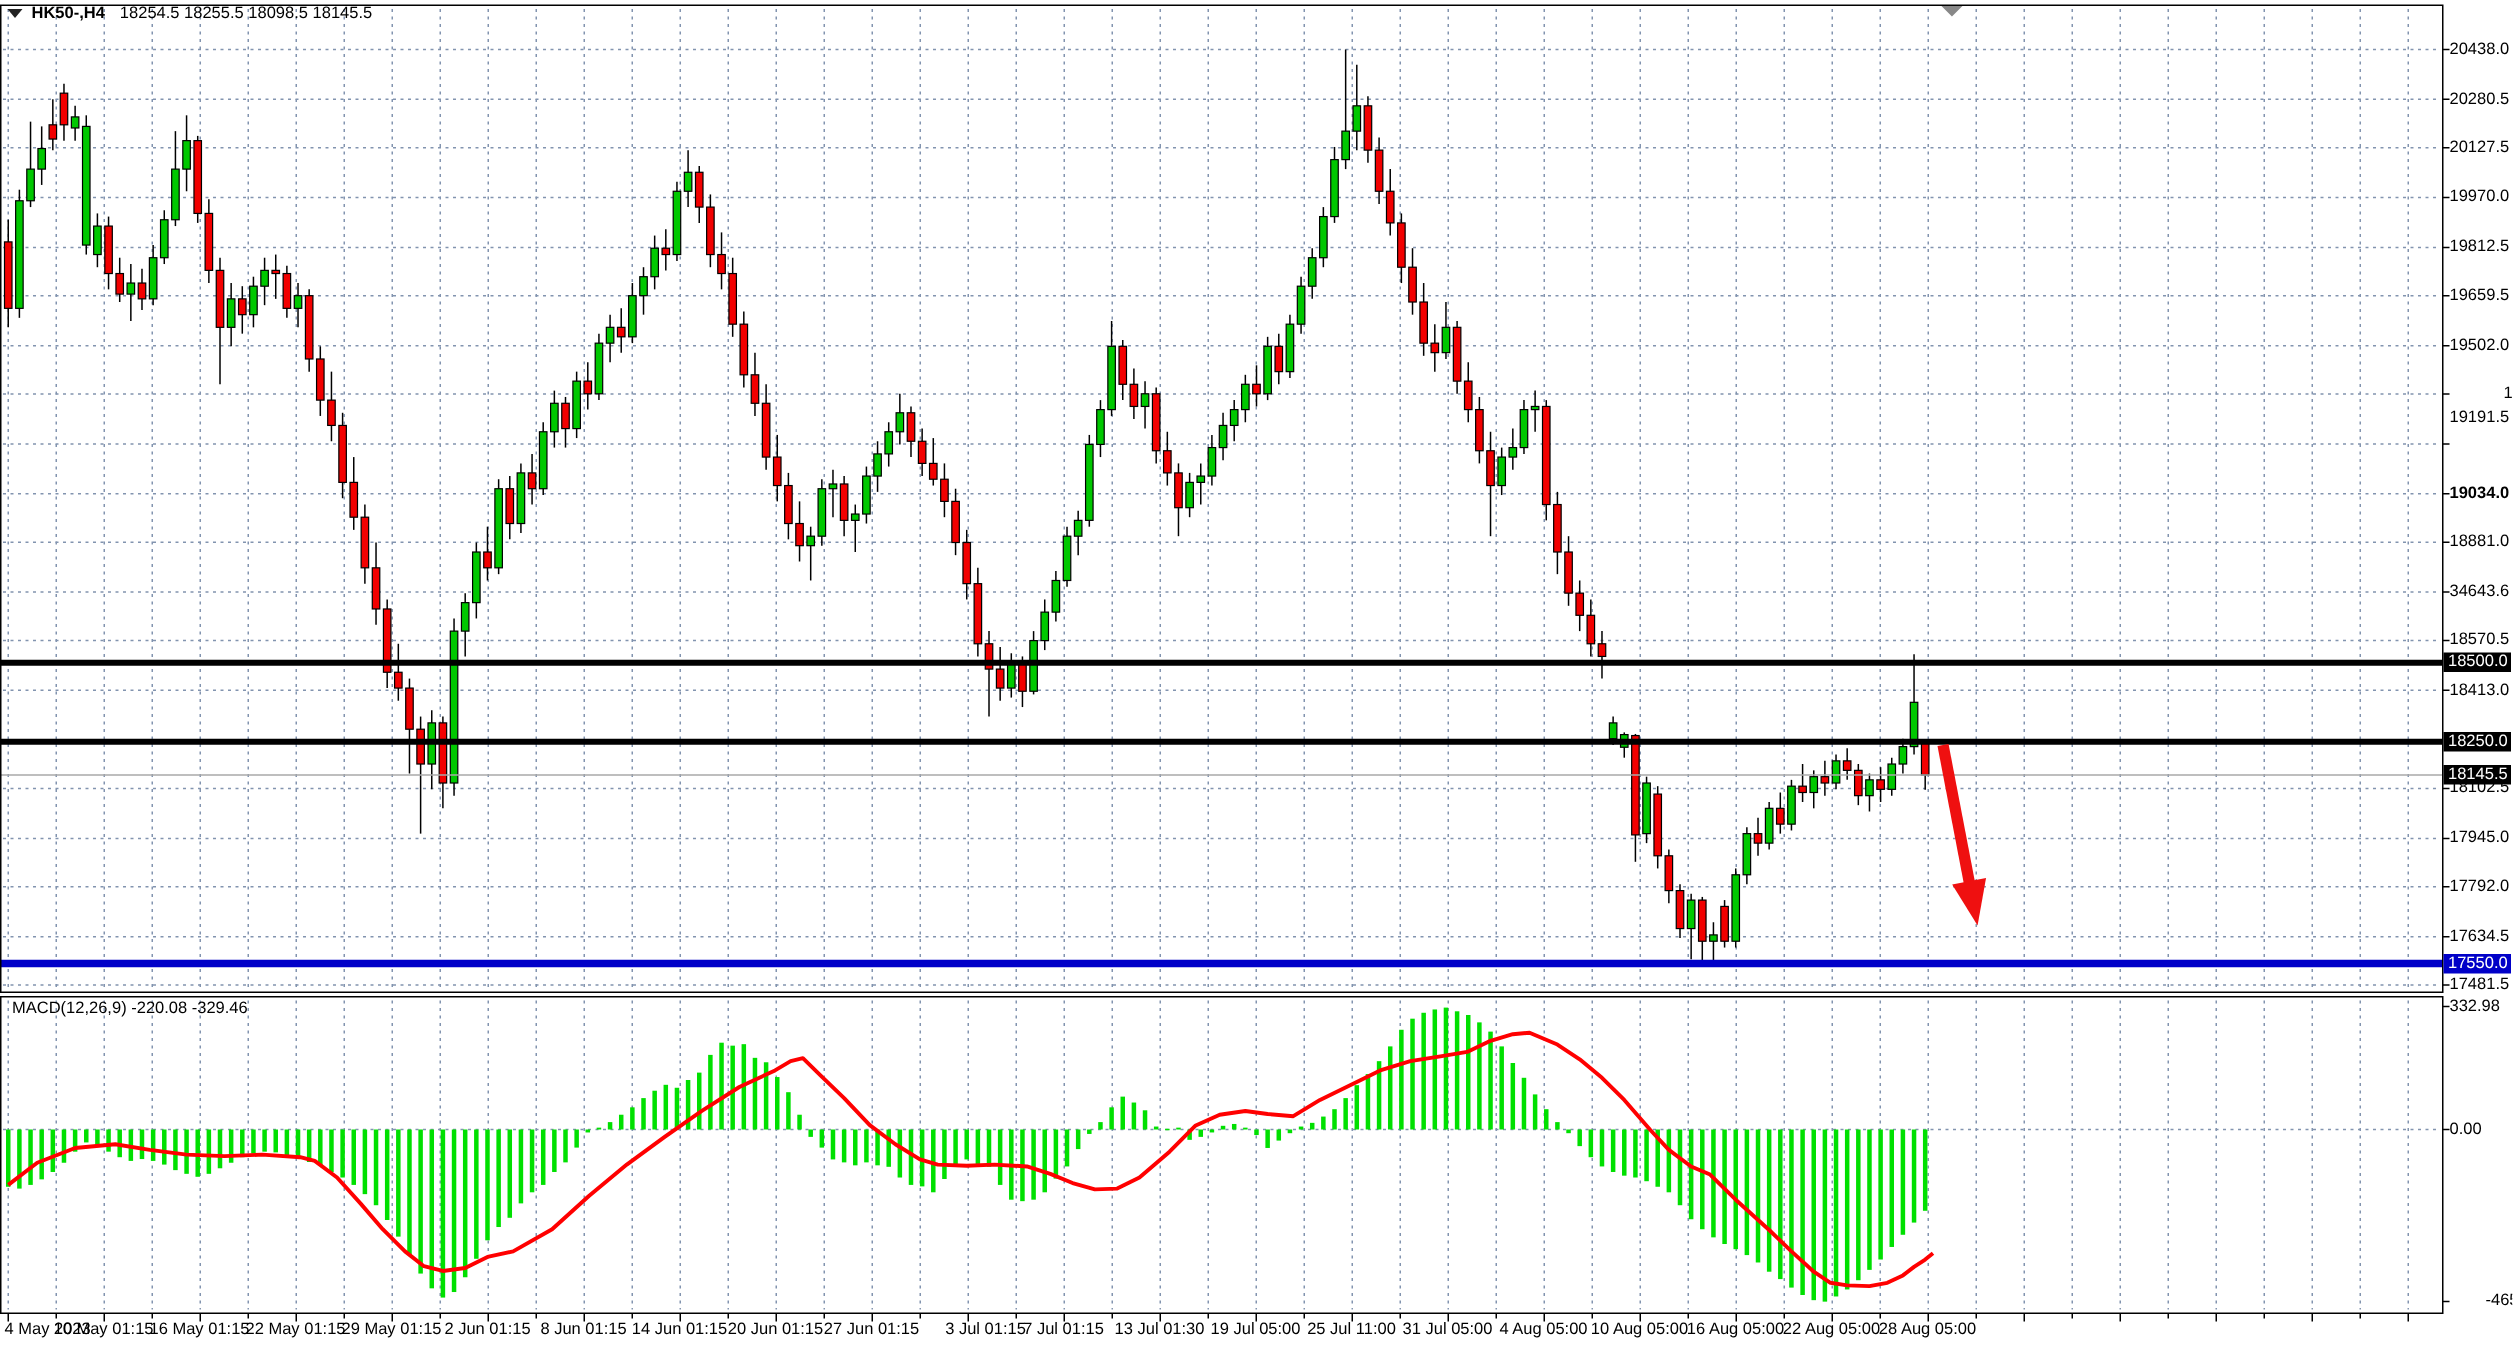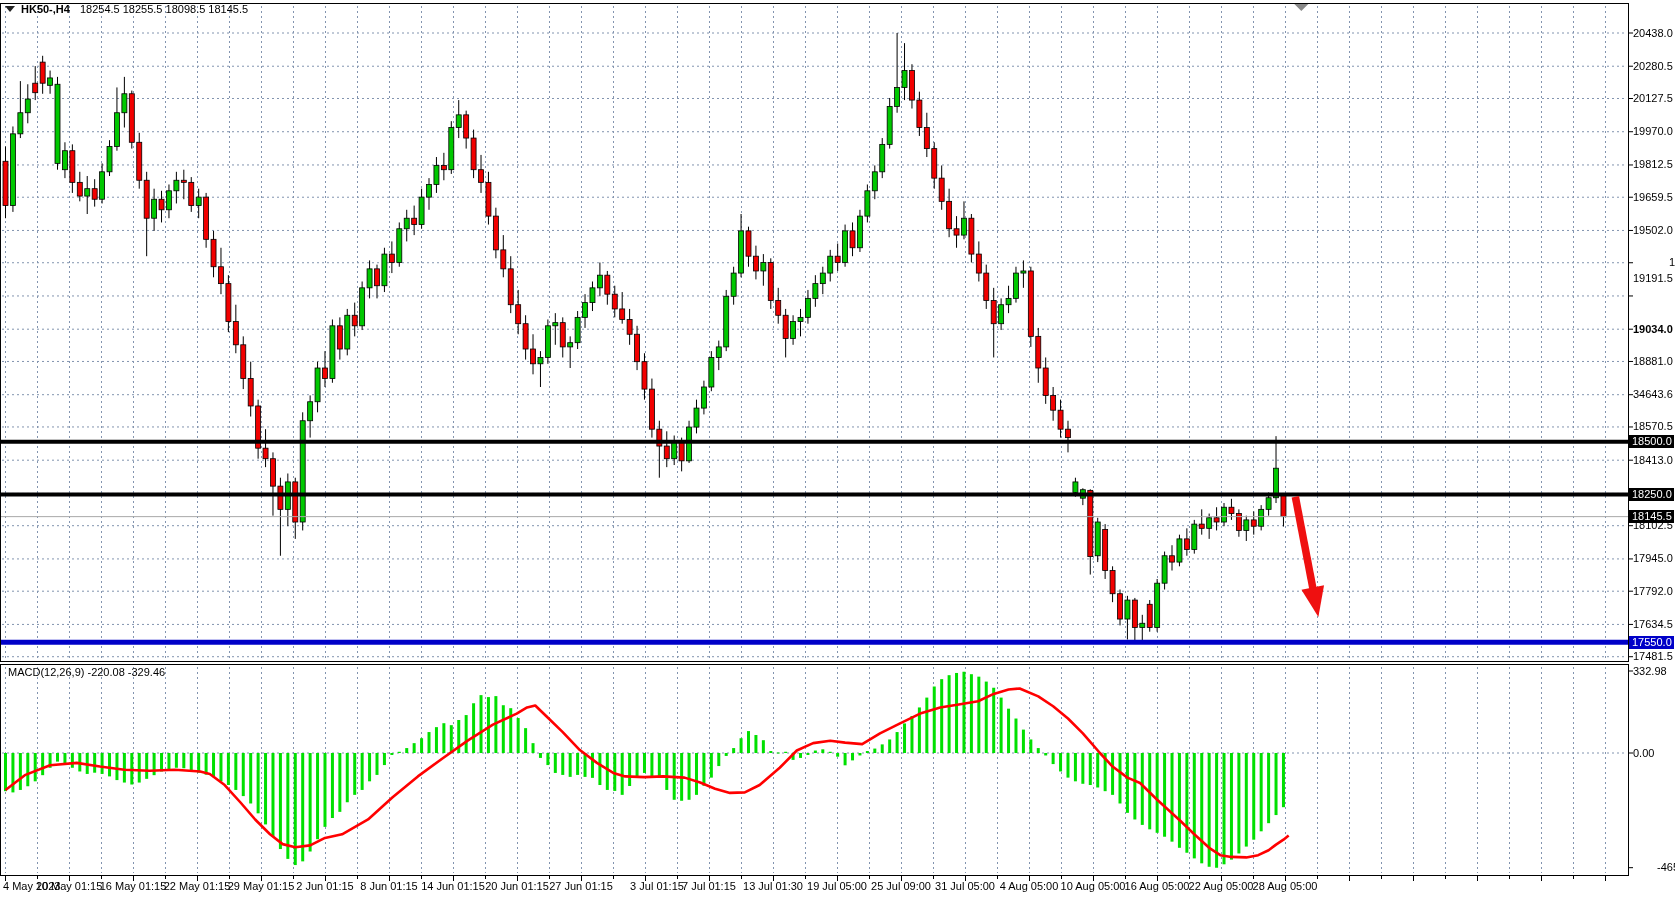--- a/index.html
+++ b/index.html
@@ -806,21 +806,21 @@
       <div class="time-label" style="left: 261px; transform: translateX(-50%);">29 May 01:15</div>
       <div class="time-label" style="left: 325px; transform: translateX(-50%);">2 Jun 01:15</div>
       <div class="time-label" style="left: 389px; transform: translateX(-50%);">8 Jun 01:15</div>
       <div class="time-label" style="left: 453px; transform: translateX(-50%);">14 Jun 01:15</div>
       <div class="time-label" style="left: 517px; transform: translateX(-50%);">20 Jun 01:15</div>
       <div class="time-label" style="left: 581px; transform: translateX(-50%);">27 Jun 01:15</div>
       <div class="time-label" style="left: 645px; transform: translateX(-50%); margin-left: 12px;">3 Jul 01:15</div>
       <div class="time-label" style="left: 709px; transform: translateX(-50%);">7 Jul 01:15</div>
       <div class="time-label" style="left: 773px; transform: translateX(-50%);">13 Jul 01:30</div>
       <div class="time-label" style="left: 837px; transform: translateX(-50%);">19 Jul 05:00</div>
-      <div class="time-label" style="left: 901px; transform: translateX(-50%);">25 Jul 09:00</div>
+      <div class="time-label" style="left: 901px; transform: translateX(-50%);">25 Jul 11:00</div>
       <div class="time-label" style="left: 965px; transform: translateX(-50%);">31 Jul 05:00</div>
       <div class="time-label" style="left: 1029px; transform: translateX(-50%);">4 Aug 05:00</div>
       <div class="time-label" style="left: 1093px; transform: translateX(-50%);">10 Aug 05:00</div>
       <div class="time-label" style="left: 1157px; transform: translateX(-50%);">16 Aug 05:00</div>
       <div class="time-label" style="left: 1221px; transform: translateX(-50%);">22 Aug 05:00</div>
       <div class="time-label" style="left: 1285px; transform: translateX(-50%);">28 Aug 05:00</div>
     </div>
 </div>
 
 </body></html>

